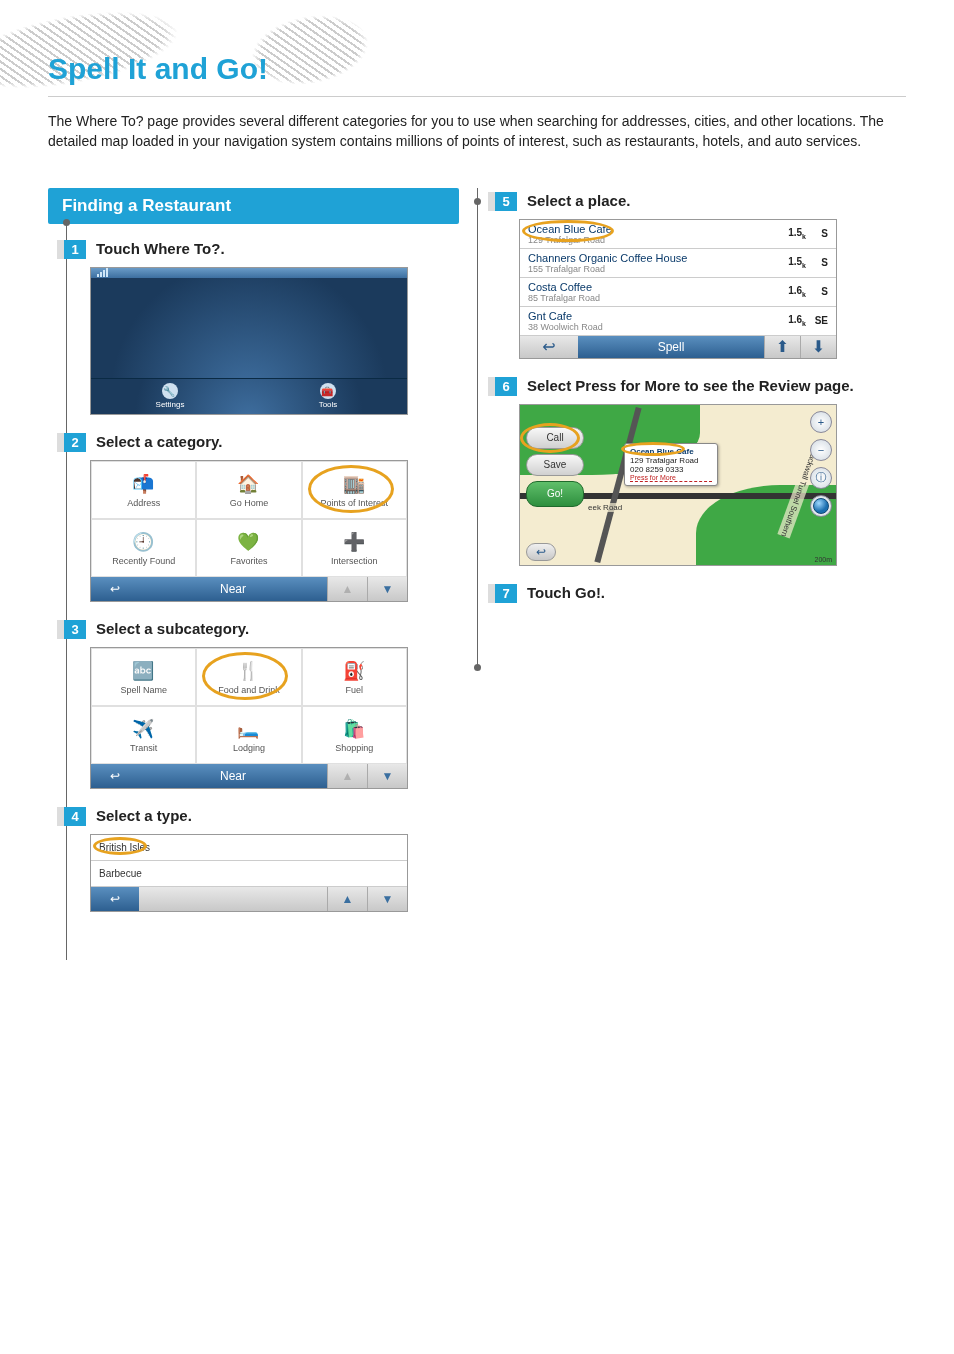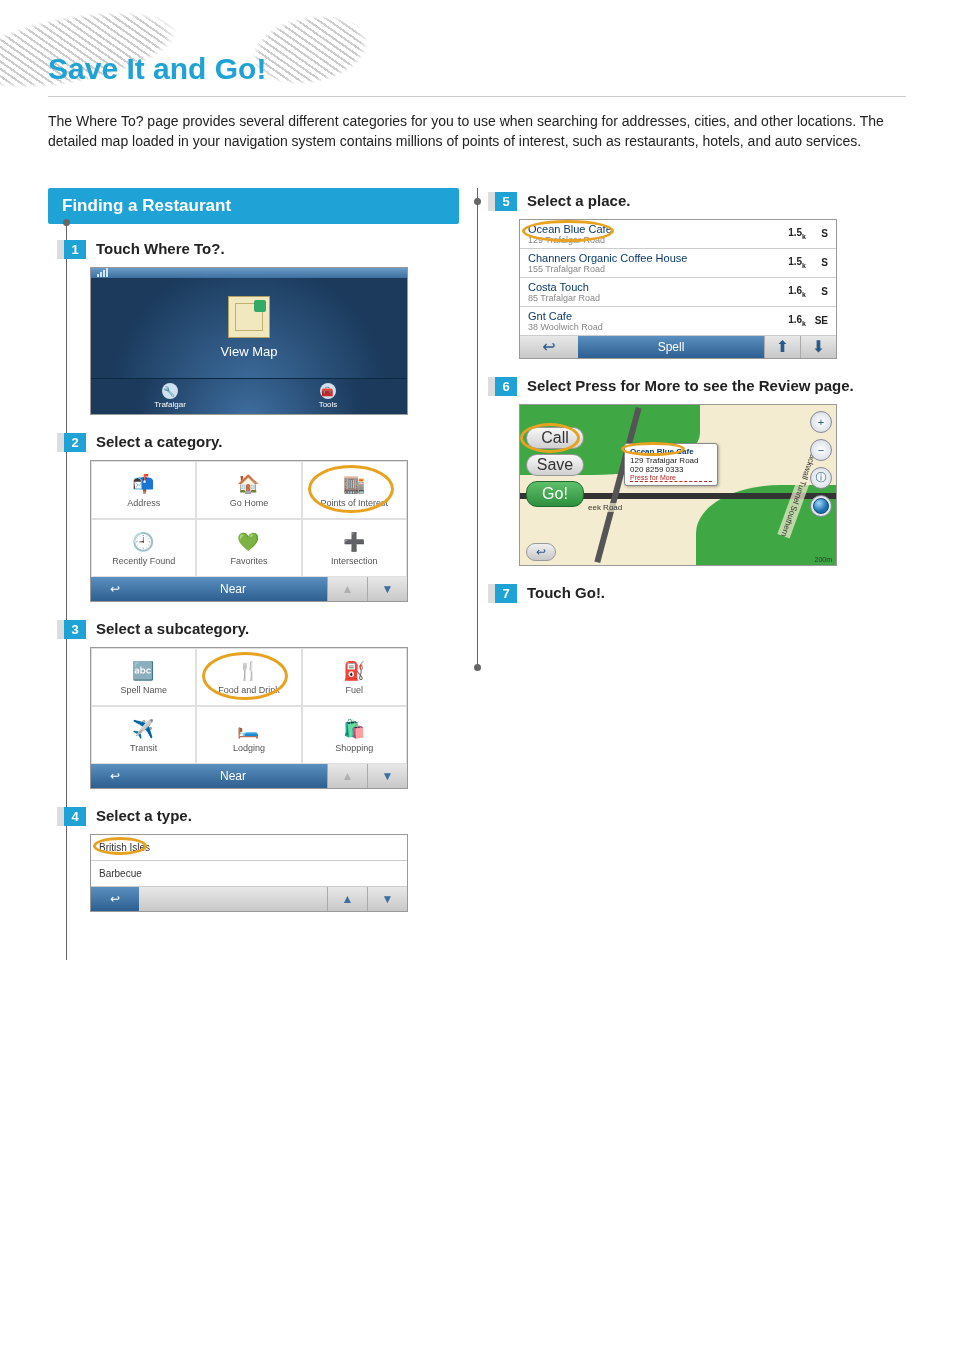--- a/index.html
+++ b/index.html
@@ -72,21 +72,21 @@
     .maprev .green2{position:absolute;right:0;bottom:0;width:140px;height:80px;background:#3fa845;border-radius:60% 0 0 0}
     .maprev .road{position:absolute;left:0;top:55%;width:100%;height:6px;background:#333}
     .maprev .road2{position:absolute;left:30%;top:0;width:6px;height:100%;background:#555;transform:rotate(15deg)}
     .maprev .lbl{position:absolute;font-size:8px;color:#333;background:rgba(244,236,208,.7);padding:0 2px}
     .callout{position:absolute;left:104px;top:38px;background:#fff;border:1px solid #888;border-radius:3px;padding:3px 5px;font-size:8px;box-shadow:1px 1px 3px rgba(0,0,0,.3);width:94px}
     .callout .t{font-weight:700;color:#0a3a6a}
     .callout .p{color:#c02020;font-size:7px;border-bottom:1px dashed #c02020}
     .sidebtns{position:absolute;right:4px;top:6px;width:22px;display:flex;flex-direction:column;gap:6px}
     .sbtn{width:22px;height:22px;border-radius:50%;background:radial-gradient(#fff,#cfd8e0);border:1px solid #889;display:flex;align-items:center;justify-content:center;font-size:11px;color:#2a5a8a}
     .leftbtns{position:absolute;left:6px;top:22px;display:flex;flex-direction:column;gap:5px}
-    .pill{width:58px;height:22px;border-radius:11px;background:linear-gradient(#f8f8f8,#d0d0d0);border:1px solid #999;display:flex;align-items:center;justify-content:center;font-size:16px;color:#333}
+    .pill{width:58px;height:22px;border-radius:11px;background:linear-gradient(#f8f8f8,#d0d0d0);border:1px solid #999;display:flex;align-items:center;justify-content:center;font-size:10px;color:#333}
     .pill.go{background:linear-gradient(#5fbf6a,#2e8f3e);color:#fff;border-color:#1f6a2c;height:26px;font-weight:400}
     .mback{position:absolute;left:6px;bottom:4px;width:30px;height:18px;border-radius:9px;background:linear-gradient(#f0f0f0,#c8c8c8);border:1px solid #999;display:flex;align-items:center;justify-content:center;color:#2a5a8a;font-size:12px}
     .scale{position:absolute;right:4px;bottom:2px;font-size:7px;color:#333}
     .pin{position:absolute;left:140px;top:60px;width:10px;height:10px}
     .pin::before{content:'';position:absolute;width:8px;height:8px;background:#ffcc33;border:1px solid #b08000;border-radius:50% 50% 50% 0;transform:rotate(-45deg)}
     .footer { display:flex; justify-content:flex-end; align-items:center; gap:8px; margin-top:40px; font-size:13px; color:#555;}
     .footer .circ{width:8px;height:8px;border-radius:50%;background:#ccc;display:inline-block}
     
     .hl { position:absolute; border:3px solid #e7a21f; border-radius:50%; pointer-events:none; }
     
@@ -94,21 +94,21 @@
     .flowline .arrow { position:absolute; left:-4px; bottom:-1px; width:0;height:0;border-left:5px solid transparent;border-right:5px solid transparent;border-top:8px solid #666;}
     .hdot{position:absolute;left:-3px;width:7px;height:7px;border-radius:50%;background:#666}
   </style>
 </head>
 <body>
 
 <div class="page">
   <div class="hatch-l"></div>
   <div class="hatch-r"></div>
 
-  <h1 class="section-title">Save It and Go!</h1>
+  <h1 class="section-title">Spell It and Go!</h1>
   <hr class="rule">
   <p class="intro">The Where To? page provides several different categories for you to use when searching for addresses, cities, and other locations. The detailed map loaded in your navigation system contains millions of points of interest, such as restaurants, hotels, and auto services.</p>
 
   <div class="cols">
 
     <div class="vline vline1">
       <span class="dot" style="top:10px"></span>
       <span class="dot" style="bottom:-3px"></span>
     </div>
 
@@ -122,31 +122,25 @@
 
       <div class="step">
         <div class="stepnum">1</div>
         <div class="steptxt">Touch Where To?.</div>
       </div>
       <div class="shot">
         <div class="hdrbar">
             <span class="sig"><span style="height:3px"></span><span style="height:5px"></span><span style="height:7px"></span><span style="height:9px"></span></span>
           </div>
         <div class="main-row">
-          <div class="main-cell">
-            <div class="mapic">
-                <span class="compass"></span>
-              </div>
-            <span>View Map</span>
-          </div>
         </div>
         <div class="bottom-row">
           <div class="bcell">
               <span class="bic">🔧</span>
-              <span>Trafalgar</span>
+              <span>Settings</span>
             </div>
           <div class="bcell">
               <span class="bic">🧰</span>
               <span>Tools</span>
             </div>
         </div>
       </div>
 
       <div class="step">
         <div class="stepnum">2</div>
@@ -289,21 +283,21 @@
         <div class="ritem">
           <div class="rmain">
               <div class="rname">Channers Organic Coffee House</div>
               <div class="raddr">155 Trafalgar Road</div>
             </div>
           <div class="rdist"><span>1.5</span><sub>k</sub></div>
           <div class="rdir">S</div>
         </div>
         <div class="ritem">
           <div class="rmain">
-              <div class="rname">Costa Touch</div>
+              <div class="rname">Costa Coffee</div>
               <div class="raddr">85 Trafalgar Road</div>
             </div>
           <div class="rdist"><span>1.6</span><sub>k</sub></div>
           <div class="rdir">S</div>
         </div>
         <div class="ritem">
           <div class="rmain">
               <div class="rname">Gnt Cafe</div>
               <div class="raddr">38 Woolwich Road</div>
             </div>

